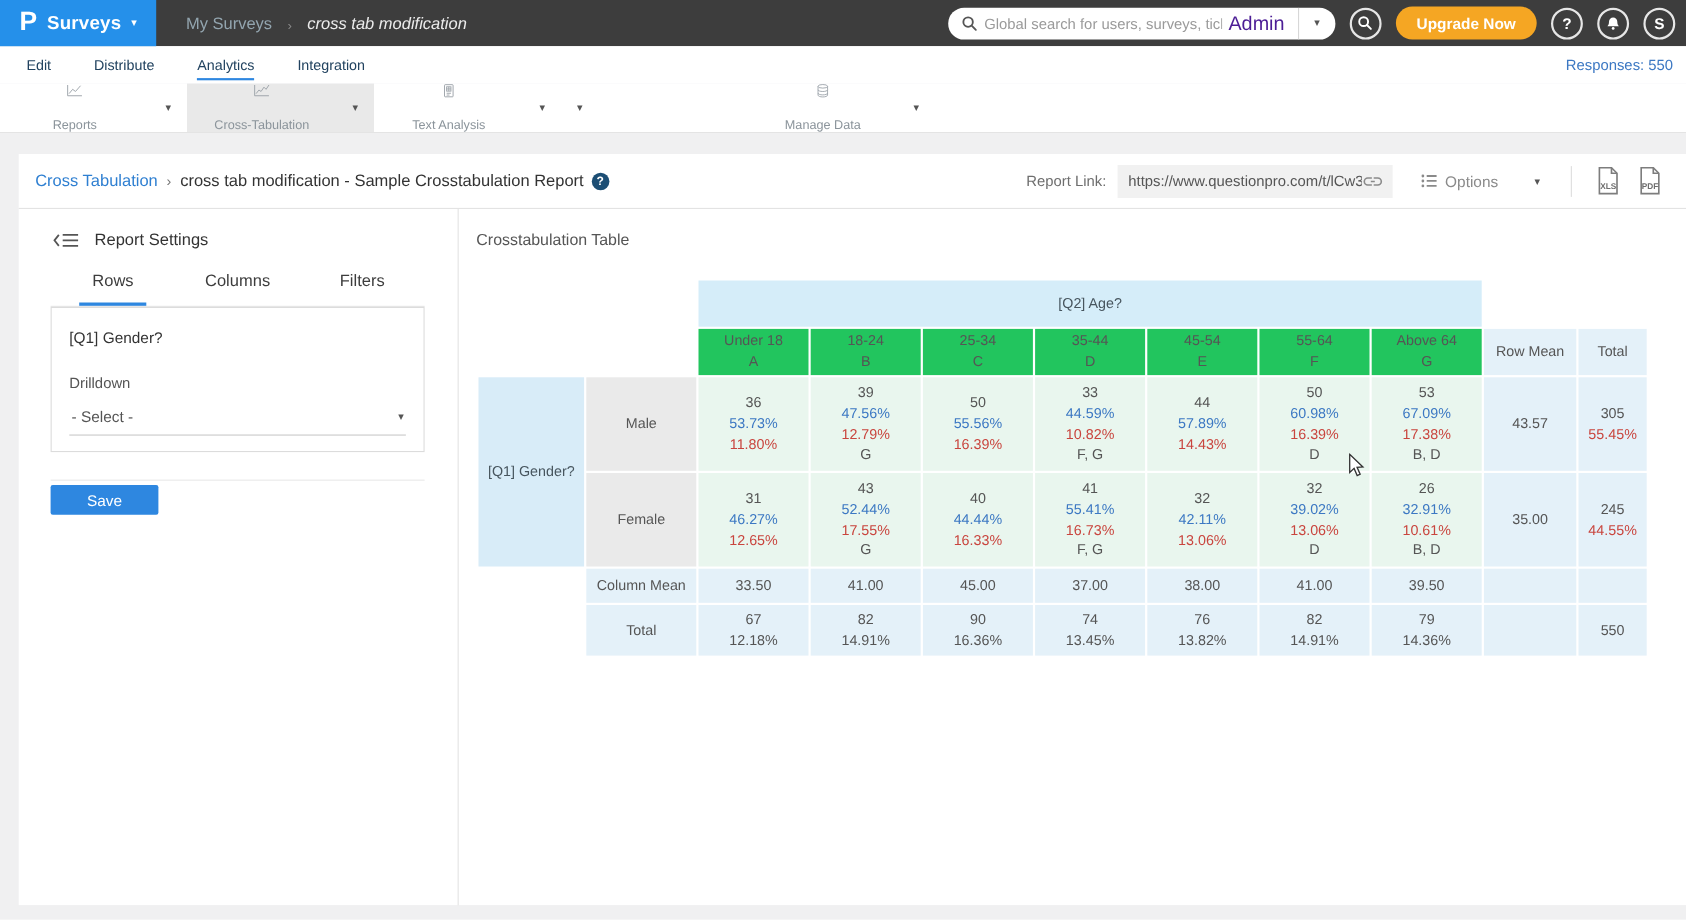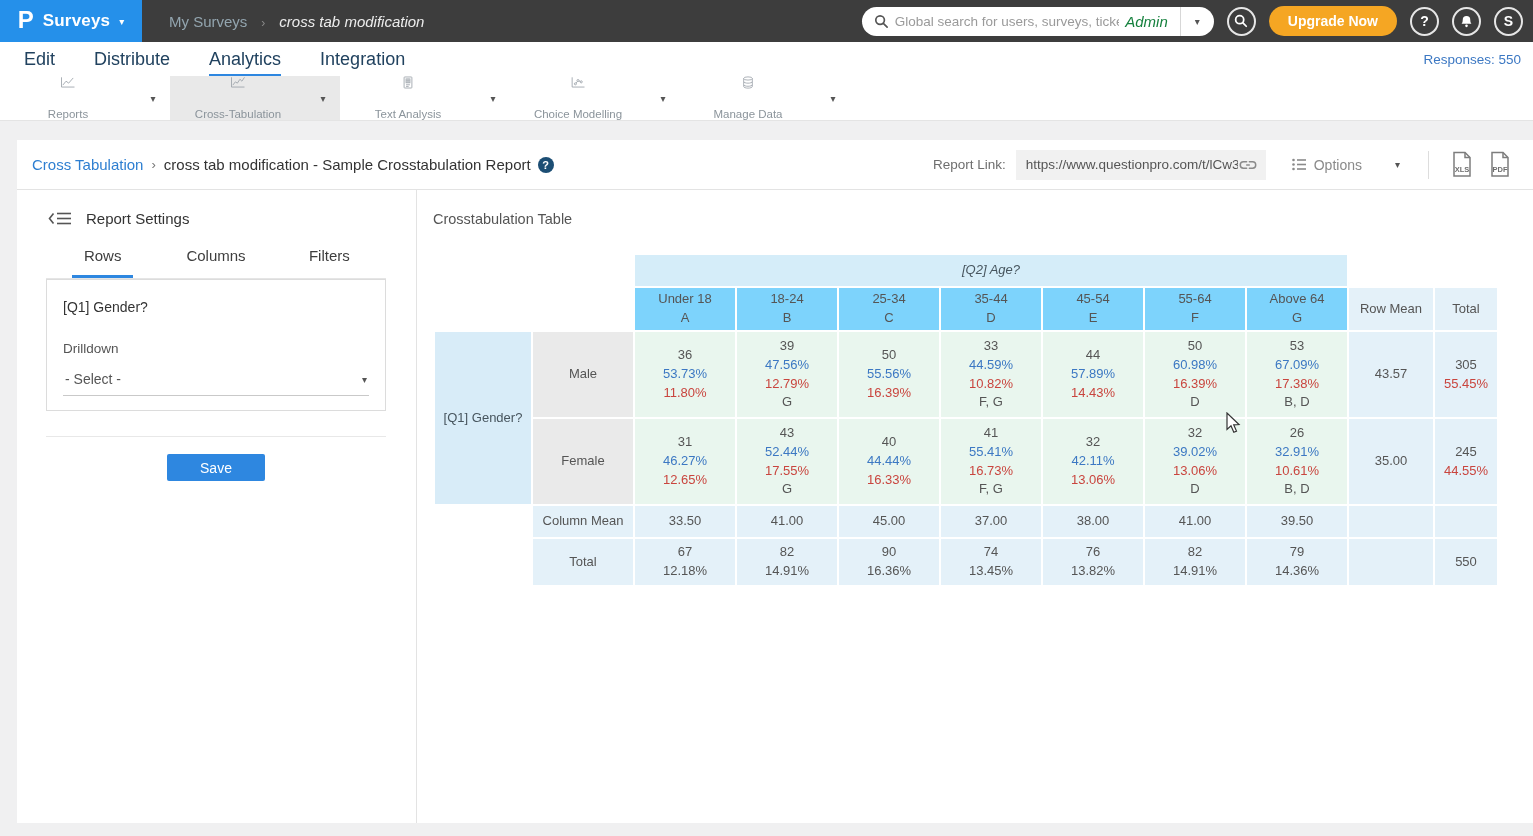--- a/index.html
+++ b/index.html
@@ -15,29 +15,29 @@
   .logo .caret { color:#fff; }
   .topcrumbs { margin-left:27px; display:flex; align-items:flex-end; gap:14px; font-size:15px; }
   .topcrumbs .parent { color:#93a5af; }
   .topcrumbs .sep { color:#8a8a8a; font-size:12px; }
   .topcrumbs .current { color:#ececec;font-style:italic; }
   .topbar .spacer { flex:1; }
   .searchpill { background:#fff; border-radius:16px; height:29px; width:352px; display:flex; align-items:center; padding-left:12px; overflow:hidden; }
   .searchpill svg { flex:none; }
   .searchpill input { border:0; outline:0; flex:1; font-size:13.5px; color:#333; font-family:inherit; padding:0 6px; }
   .searchpill input::placeholder { color:#9a9a9a; }
-  .searchpill .admin { font-size:15px; color:#15803d; padding-right:12px;font-style:italic; }
+  .searchpill .admin { font-size:18px; color:#4c1d95; padding-right:12px; }
   .searchpill .adm-caret { width:34px; align-self:stretch; border-left:1px solid #d7d7d7; display:flex; align-items:center; justify-content:center; cursor:pointer; }
   .circlebtn { width:29px; height:29px; border-radius:50%; border:2px solid #e6e6e6; color:#fff; display:flex; align-items:center; justify-content:center; margin-left:13px; cursor:pointer; background:transparent; font-size:14px; font-weight:bold; }
   .upgrade { margin-left:13px; background:#f5a623; border:0; color:#fff; font-weight:bold; font-size:14px; height:30px; padding:0 19px; border-radius:16px; cursor:pointer; font-family:inherit; }
   .topbar .end-pad { width:10px; }
 
   
   .navrow { height:34px; background:#fff; display:flex; align-items:center; padding-left:24px; gap:39px; }
-  .navrow .nav-item { font-size:18px; color:#21425f; cursor:pointer; padding:6px 0 4px; border-bottom:2px solid transparent; }
+  .navrow .nav-item { font-size:13px; color:#21425f; cursor:pointer; padding:6px 0 4px; border-bottom:2px solid transparent; }
   .navrow .nav-item.active { border-bottom-color:#2e87e0; }
   .navrow .responses { margin-left:auto; margin-right:12px; color:#3c78c3; font-size:13.5px; }
 
   
   .toolbar { height:45px; background:#fff; display:flex; border-bottom:1px solid #e4e4e4; }
   .tool-group { width:170px; height:100%; display:flex; align-items:stretch; cursor:pointer; }
   .tool-group.active { background:#e9e9e9; }
   .tool-main { flex:1; display:flex; flex-direction:column; align-items:center; justify-content:center; gap:19px; }
   .tool-main .tlabel { font-size:11.5px; color:#8b949b; }
   .tool-caret { width:34px; display:flex; align-items:center; justify-content:center; }
@@ -71,31 +71,31 @@
   .tab.active .t { border-bottom-color:#2e87e0; }
   .q-row { display:flex; align-items:center; gap:11px; margin:21px 0 15px; }
   .q-row .qlabel { font-size:15px; color:#333; }
   .q-row .qcount { margin-left:auto; font-size:14px; color:#555; }
   .question-card { border:1px solid #dcdcdc; padding:19px 16px 14px; }
   .question-card .qtitle { font-size:14px; color:#333; }
   .question-card .dd-label { margin-top:26px; font-size:13.5px; color:#555; }
   .dd-select { margin-top:15px; display:flex; align-items:center; border-bottom:1px solid #c9c9c9; padding:0 2px 8px; cursor:pointer; }
   .dd-select .val { font-size:14px; color:#555; flex:1; }
   .settings .divider { border-top:1px solid #e8e8e8; margin-top:25px; }
-  .save-row { display:flex; justify-content:center; margin-top:17px; }
+  .save-row { display:flex; justify-content:flex-start; margin-top:4px; }
   .save-btn { width:98px; height:27px; background:#2e87e0; color:#fff; border:0; border-radius:2px; font-size:14px; cursor:pointer; font-family:inherit; }
 
   
   .main { flex:1; padding:21px 0 0 16px; position:relative; }
   .main-title { font-size:14.5px; color:#555; }
   table.crosstab { border-collapse:separate; border-spacing:2px; margin-top:26px; font-size:13px; color:#555; table-layout:fixed; }
   .crosstab td { text-align:center; vertical-align:middle; padding:2px 3px; line-height:1.45; }
   .crosstab .blank { background:transparent; }
-  .crosstab .banner { background:#d5edf9; height:31px; color:#47555e;font-style:italic; }
-  .crosstab .colhead { background:#7dd3fc; height:42px; }
+  .crosstab .banner { background:#d5edf9; height:42px; color:#47555e; }
+  .crosstab .colhead { background:#22c55e; height:42px; }
   .crosstab .bluehead { background:#e4f1f9; }
   .crosstab .qcell { background:#d8ecf8; color:#47555e; }
   .crosstab .rowlabel { background:#eaeaea; }
   .crosstab .datacell { background:#e9f6ee; height:85px; }
   .crosstab .bluecell { background:#e4f1f9; }
   .crosstab .mean-row td { height:31px; }
   .crosstab .total-row td { height:46px; }
   .pb { color:#3c78c3; }
   .pr { color:#c9453e; }
 
@@ -194,30 +194,20 @@
           <line x1="8" y1="13.5" x2="14" y2="13.5"></line>
           <line x1="8" y1="16" x2="12" y2="16"></line>
         </svg>
       <span class="tlabel">Text Analysis</span>
     </div>
     <div class="tool-caret">
         <span class="caret">▾</span>
       </div>
   </div>
   <div class="tool-group">
-    <div class="tool-main">
-      <svg class="tool-icon" width="26" height="20" viewBox="0 0 26 20">
-          <path d="M4 2v15h19"></path>
-          <circle cx="9" cy="12" r="1.6"></circle>
-          <circle cx="13" cy="7" r="1.6"></circle>
-          <circle cx="18" cy="9" r="1.6"></circle>
-          <path d="M10 11l2-2.5M14.5 7.5l2 1"></path>
-        </svg>
-      <span class="tlabel">Choice Modelling</span>
-    </div>
     <div class="tool-caret">
         <span class="caret">▾</span>
       </div>
   </div>
   <div class="tool-group">
     <div class="tool-main">
       <svg class="tool-icon" width="22" height="21" viewBox="0 0 22 21">
           <ellipse cx="11" cy="4" rx="7" ry="2.6"></ellipse>
           <path d="M4 4v5c0 1.4 3.1 2.6 7 2.6s7-1.2 7-2.6V4"></path>
           <path d="M4 9v5c0 1.4 3.1 2.6 7 2.6s7-1.2 7-2.6V9"></path>

